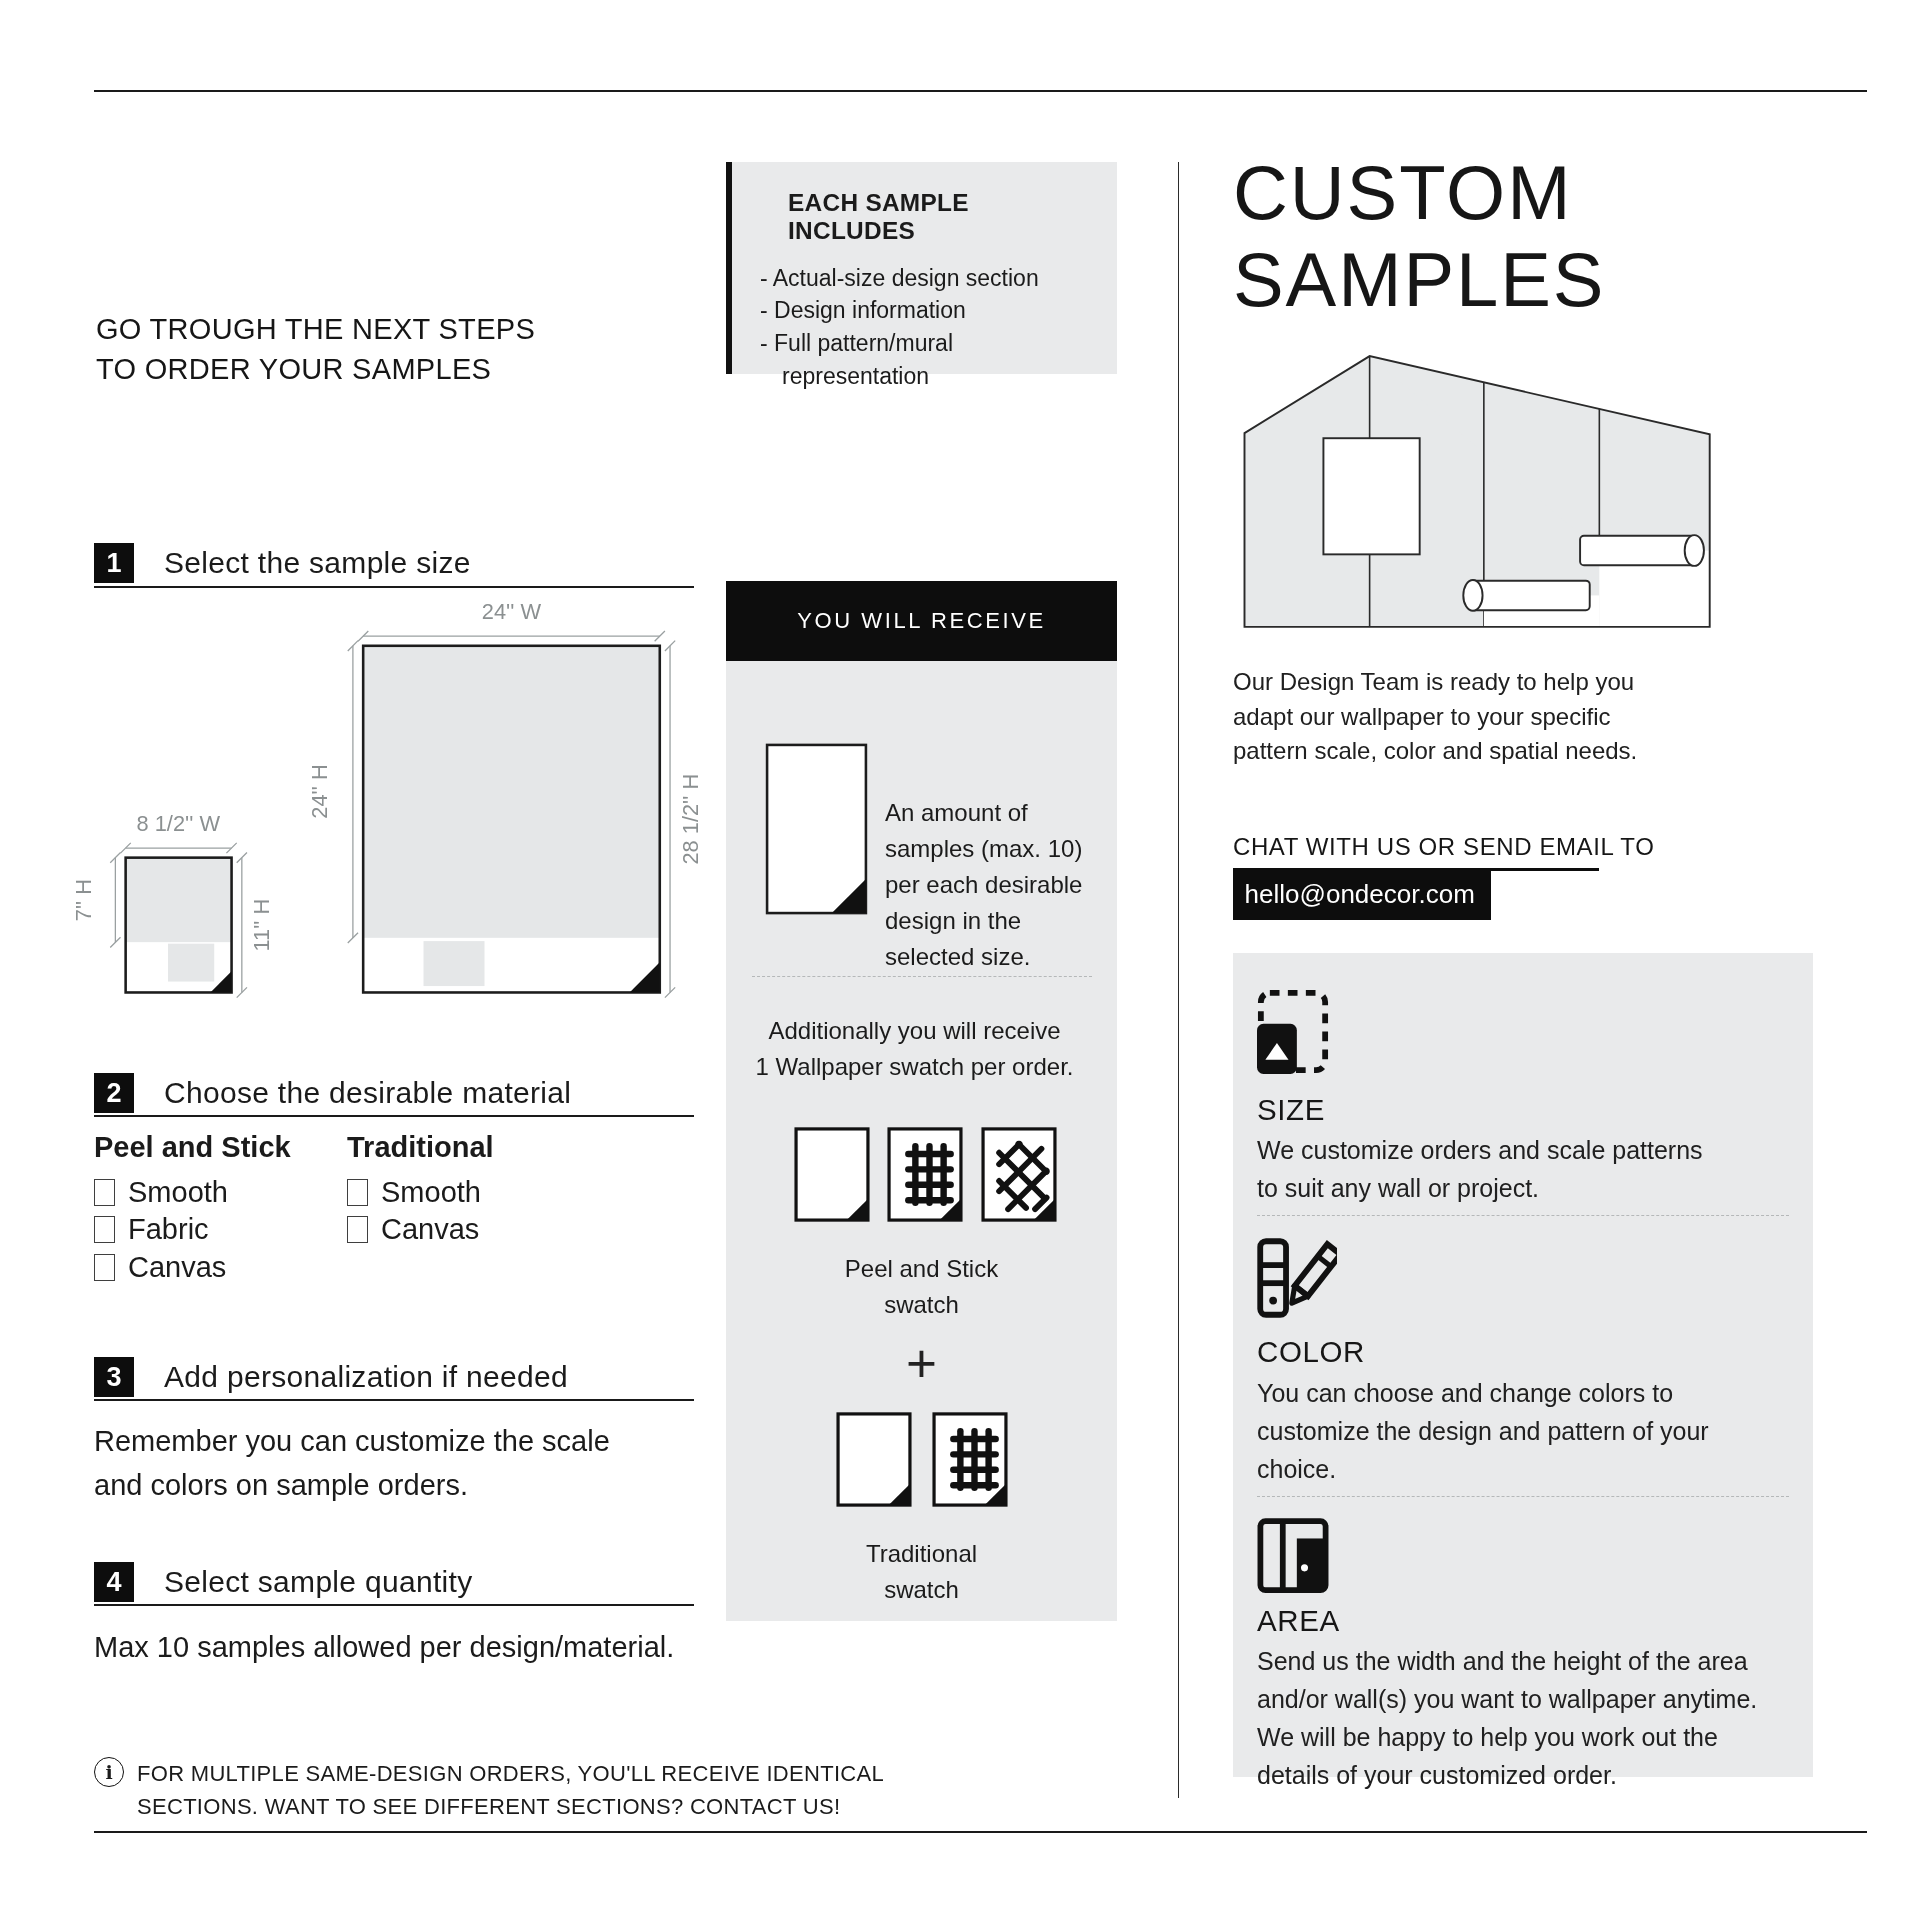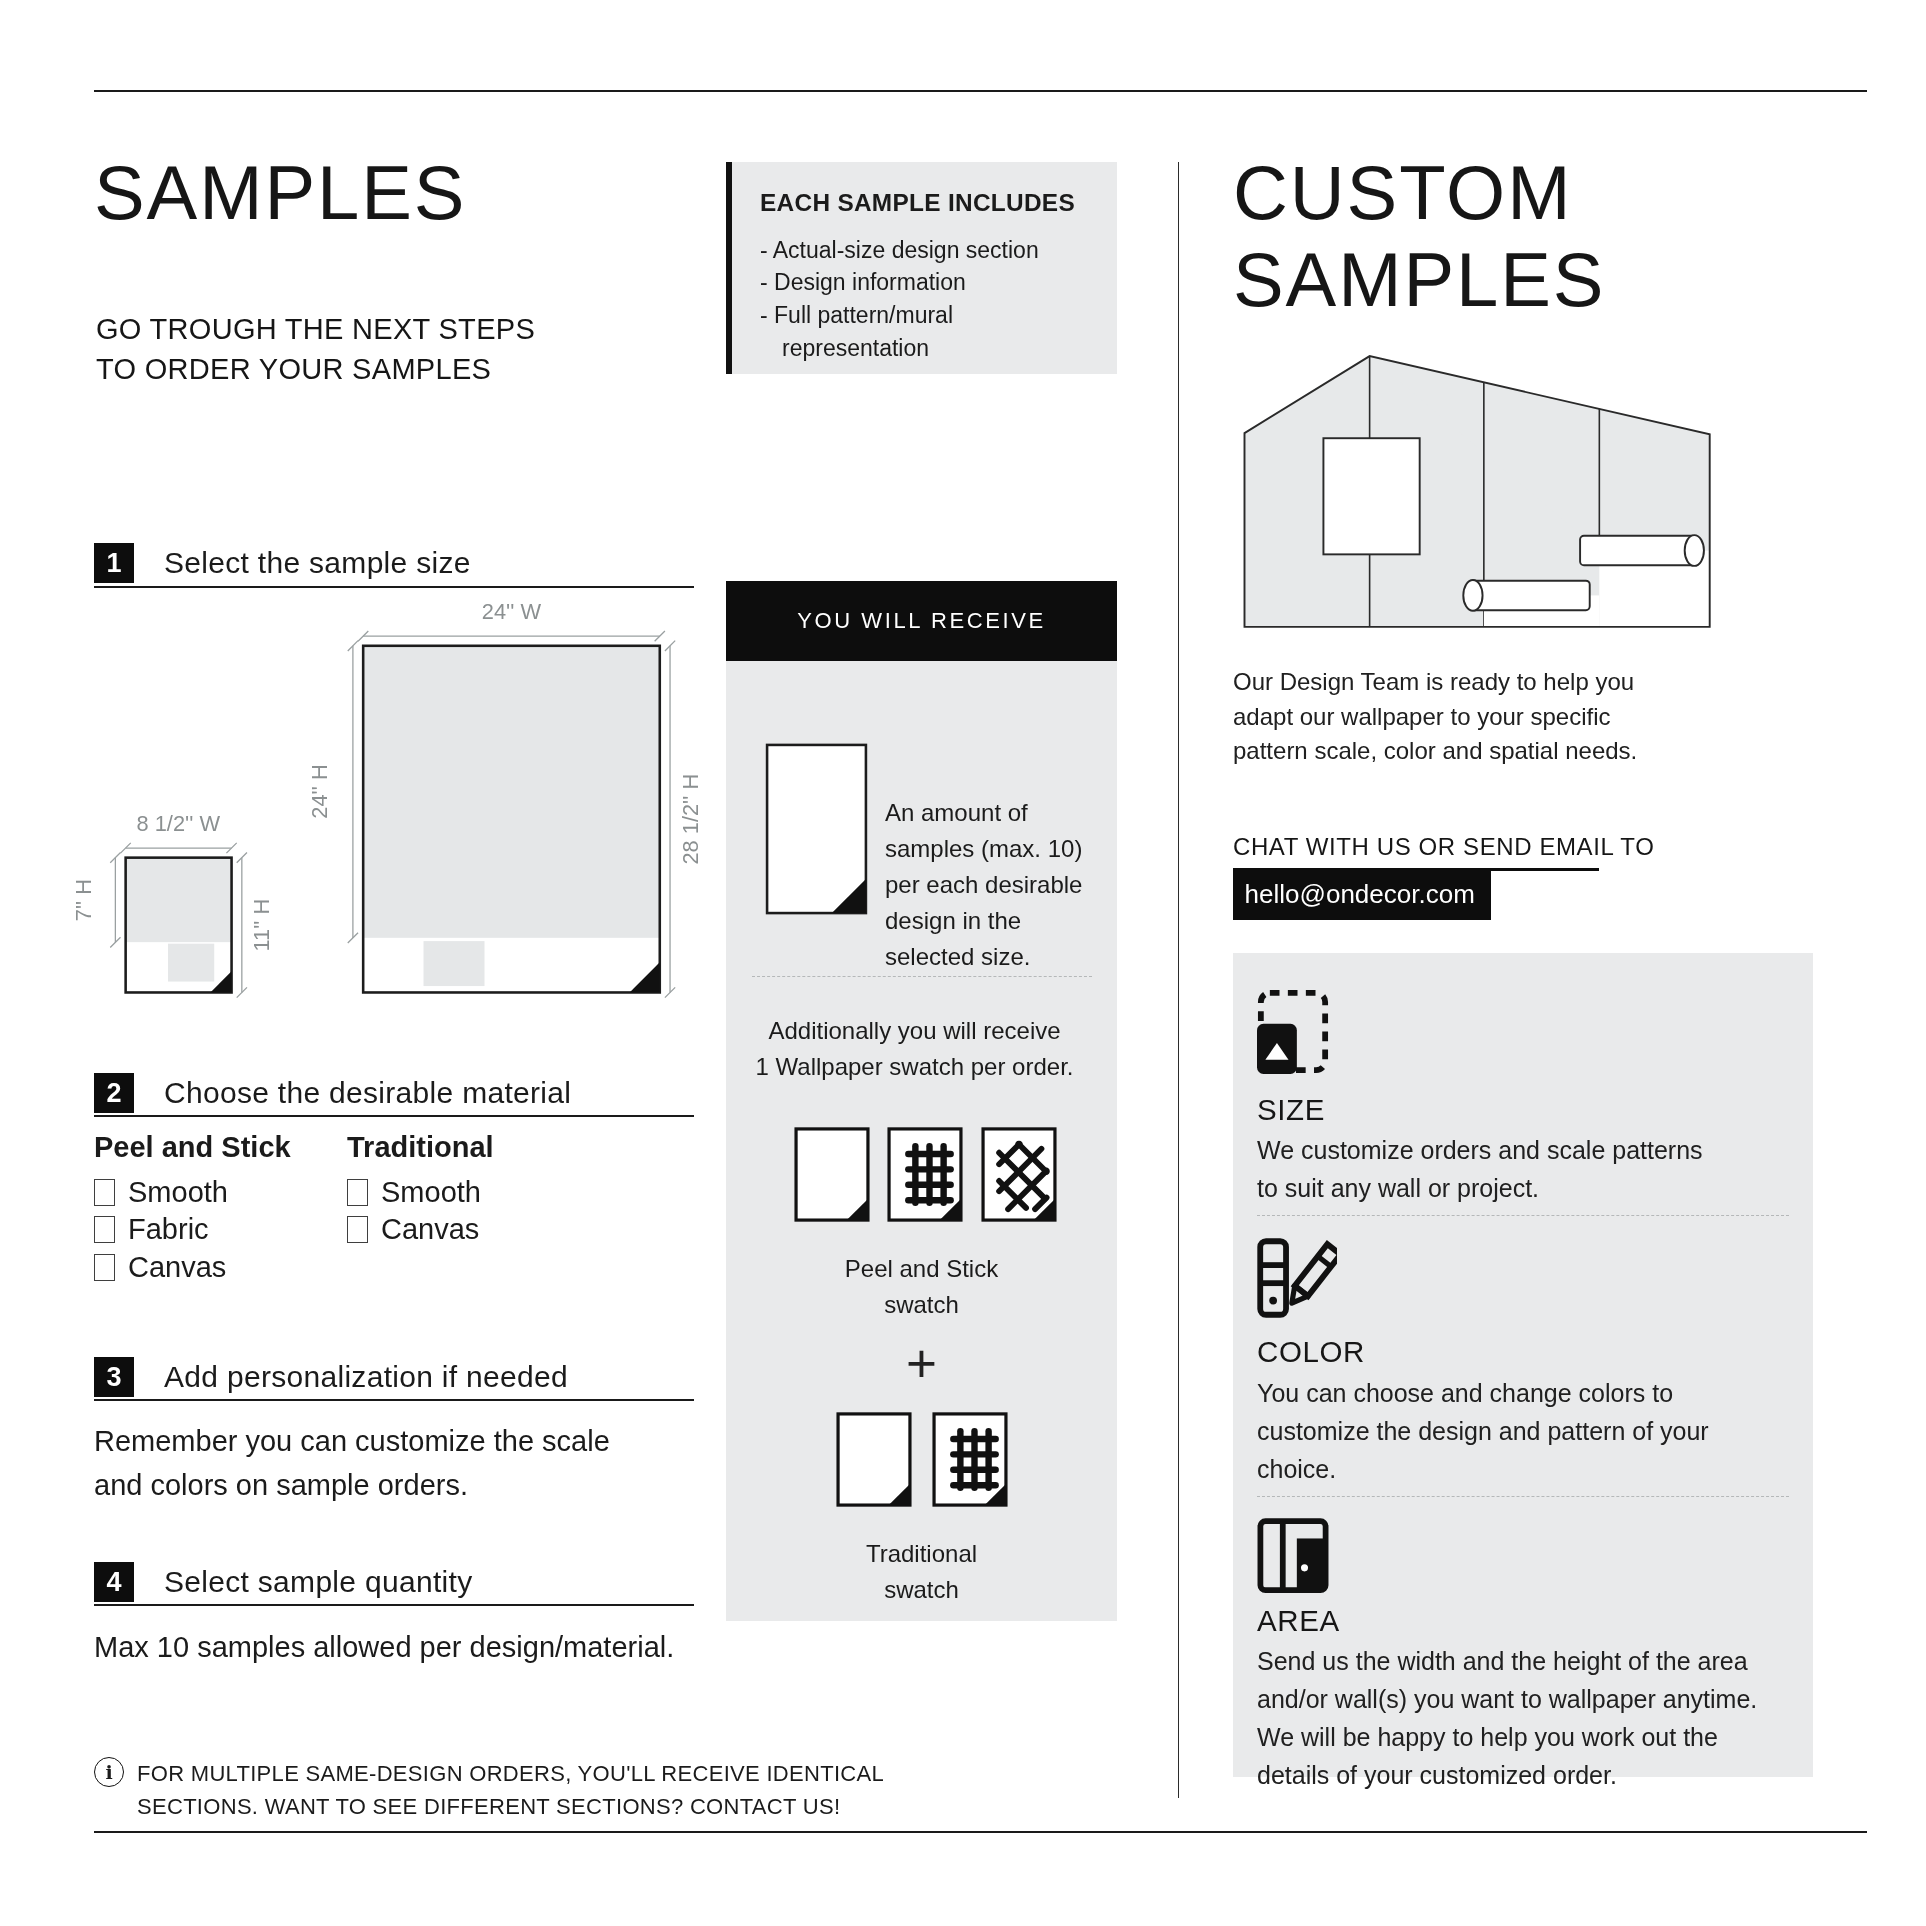--- a/index.html
+++ b/index.html
@@ -6,21 +6,21 @@
   .page{position:relative;width:1926px;height:1926px;background:#ffffff;overflow:hidden;
         font-family:"Liberation Sans", sans-serif;color:#1b1b1b;}
   .abs{position:absolute;}
   .preline{white-space:pre-line;}
   .rule{background:#1a1a1a;height:1.9px;}
   .h1{font-size:76px;letter-spacing:1.9px;font-weight:400;color:#161616;}
   .subtitle{font-size:29px;line-height:1.38;letter-spacing:0.3px;color:#161616;}
   
   .includes{background:#e9eaeb;border-left:6.4px solid #111;box-sizing:border-box;
             padding:27px 19px 26px 28px;}
-  .includes .t{font-size:24.4px;font-weight:700;margin-bottom:16.7px;letter-spacing:0.3px;}
+  .includes .t{font-size:24.4px;font-weight:700;margin-bottom:16.7px;letter-spacing:0.3px;margin-left:28px;}
   .inc-item{font-size:23px;line-height:1.42;padding-left:22px;text-indent:-22px;white-space:pre-line;}
   
   .step{display:flex;align-items:center;}
   .badge{width:40px;height:40px;background:#0d0d0d;color:#fff;font-size:27px;font-weight:700;
          display:flex;align-items:center;justify-content:center;flex:0 0 40px;}
   .step-label{font-size:30px;margin-left:30px;letter-spacing:0.3px;}
   .underline{background:#1a1a1a;height:1.9px;}
   
   .mat-title{font-size:29px;font-weight:700;}
   .opt{display:flex;align-items:center;font-size:29px;}
@@ -49,21 +49,20 @@
 </style>
 </head>
 <body>
 
 <div class="page">
 
   <div class="abs rule" style="left:94px;top:90px;width:1773px;"></div>
   <div class="abs rule" style="left:94px;top:1831px;width:1773px;"></div>
   <div class="abs" style="left:1178px;top:162px;width:1.3px;height:1636px;background:#2b2b2b;"></div>
 
-  <div class="abs h1" style="left:94px;top:149px;">SAMPLES</div>
   <div class="abs subtitle preline" style="left:96px;top:309px;">GO TROUGH THE NEXT STEPS
 TO ORDER YOUR SAMPLES</div>
 
   <div class="abs includes" style="left:726px;top:162px;width:391px;height:212px;">
     <div class="t">EACH SAMPLE INCLUDES</div>
     <div class="inc-item">- Actual-size design section</div>
     <div class="inc-item">- Design information</div>
     <div class="inc-item">- Full pattern/mural
 representation</div>
   </div>

